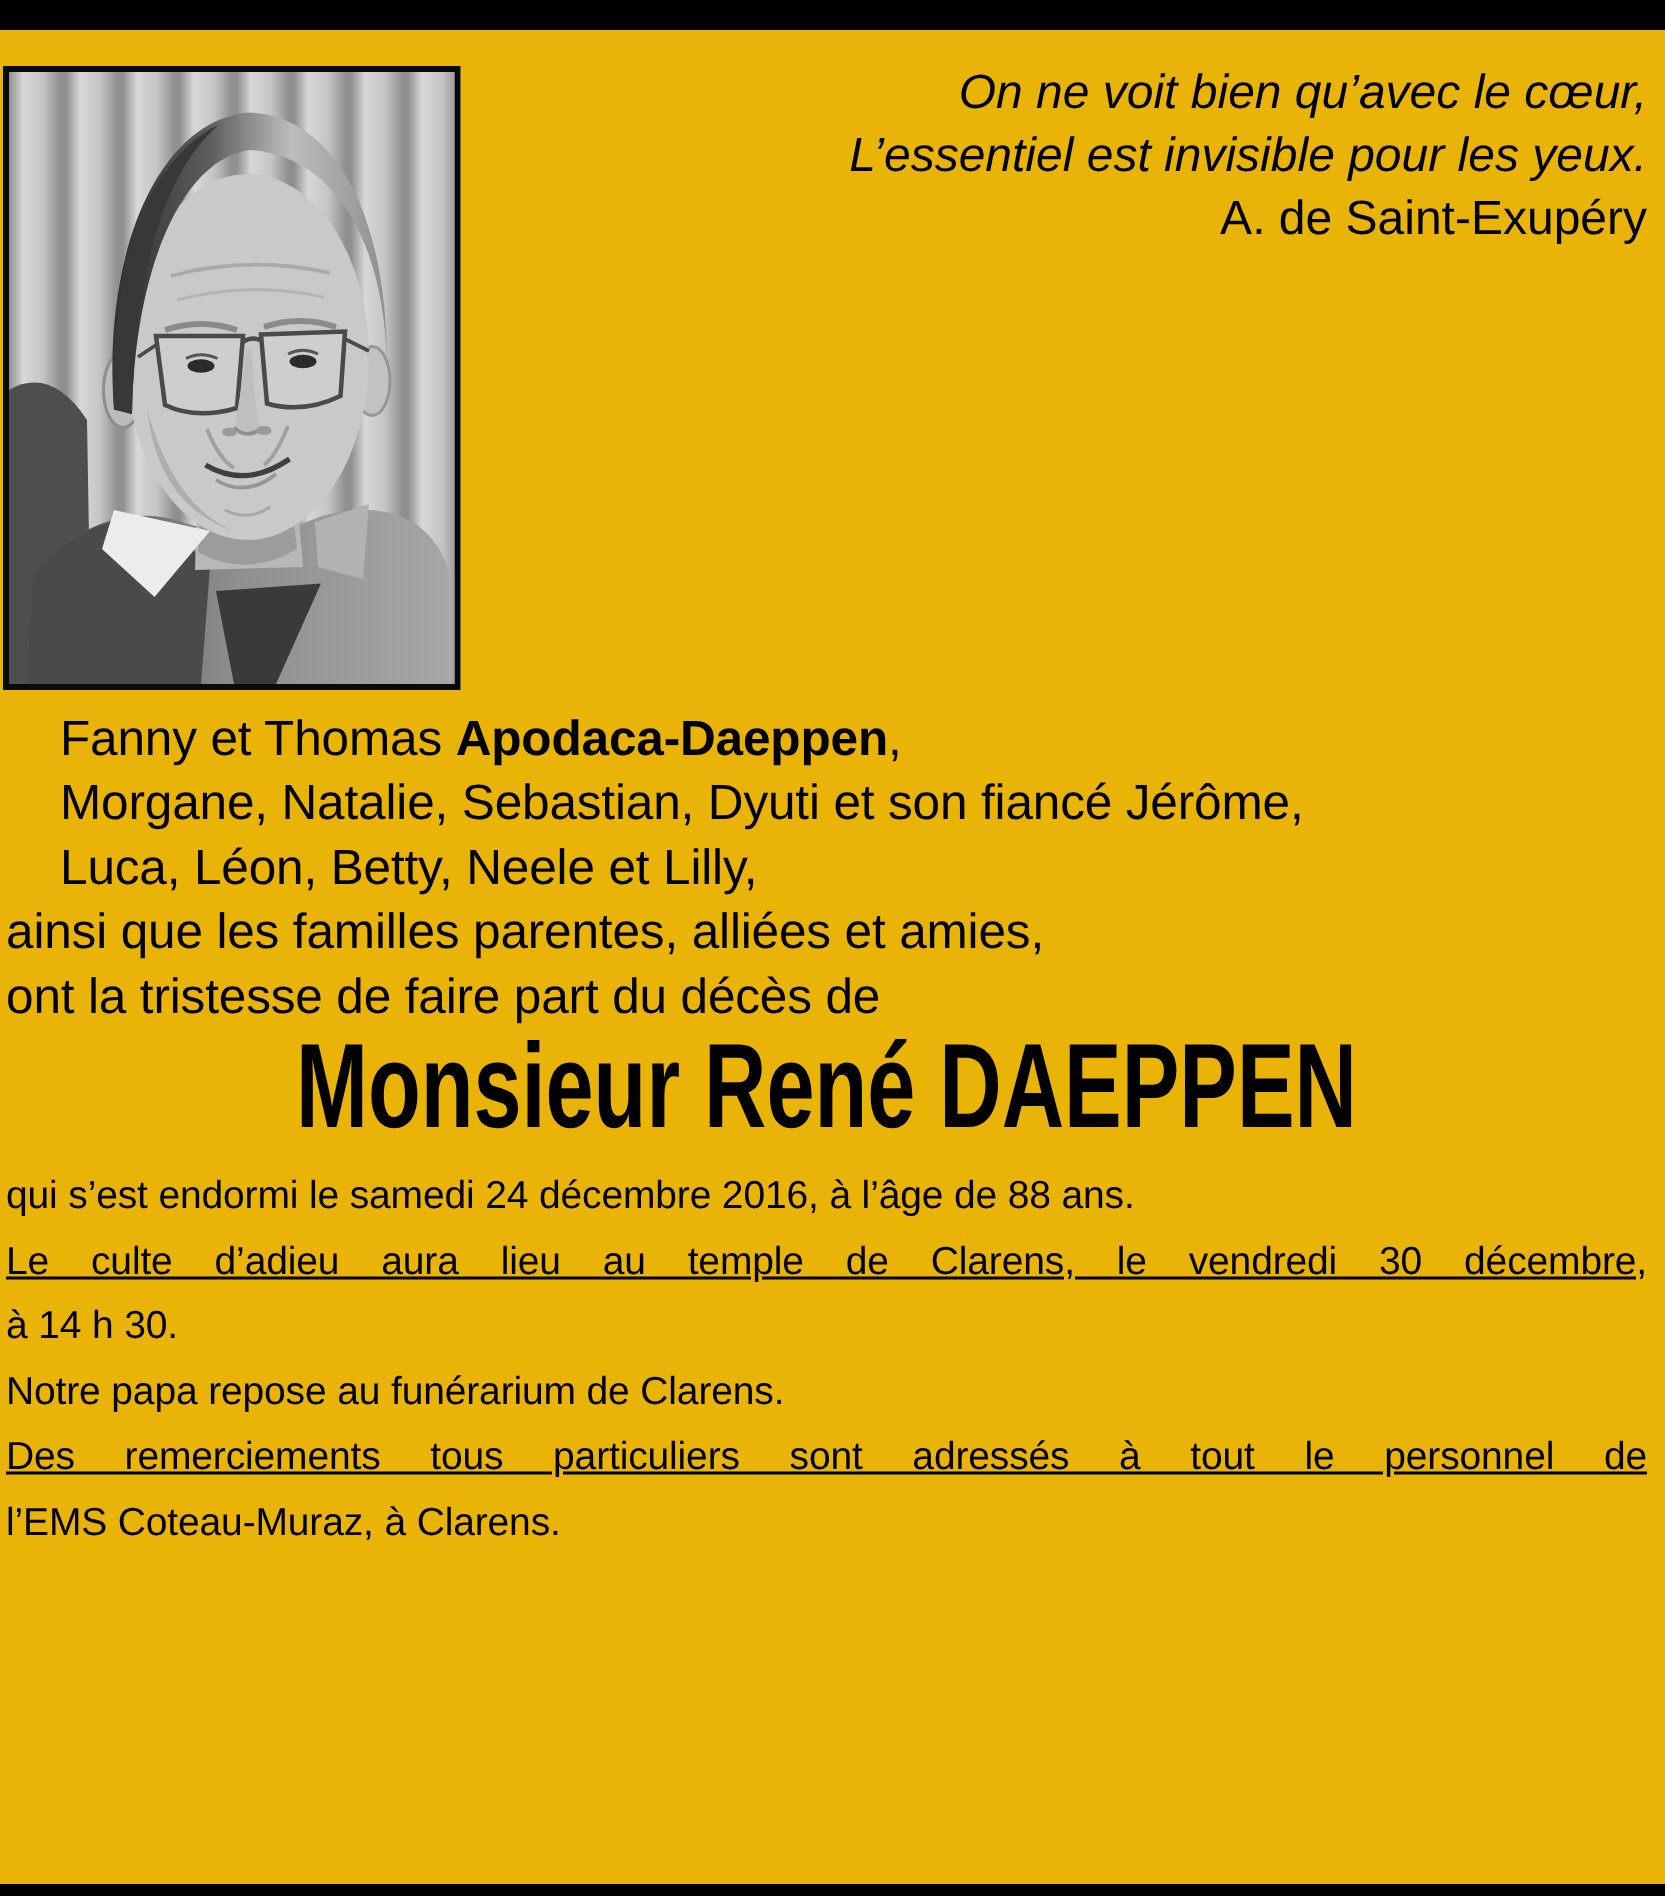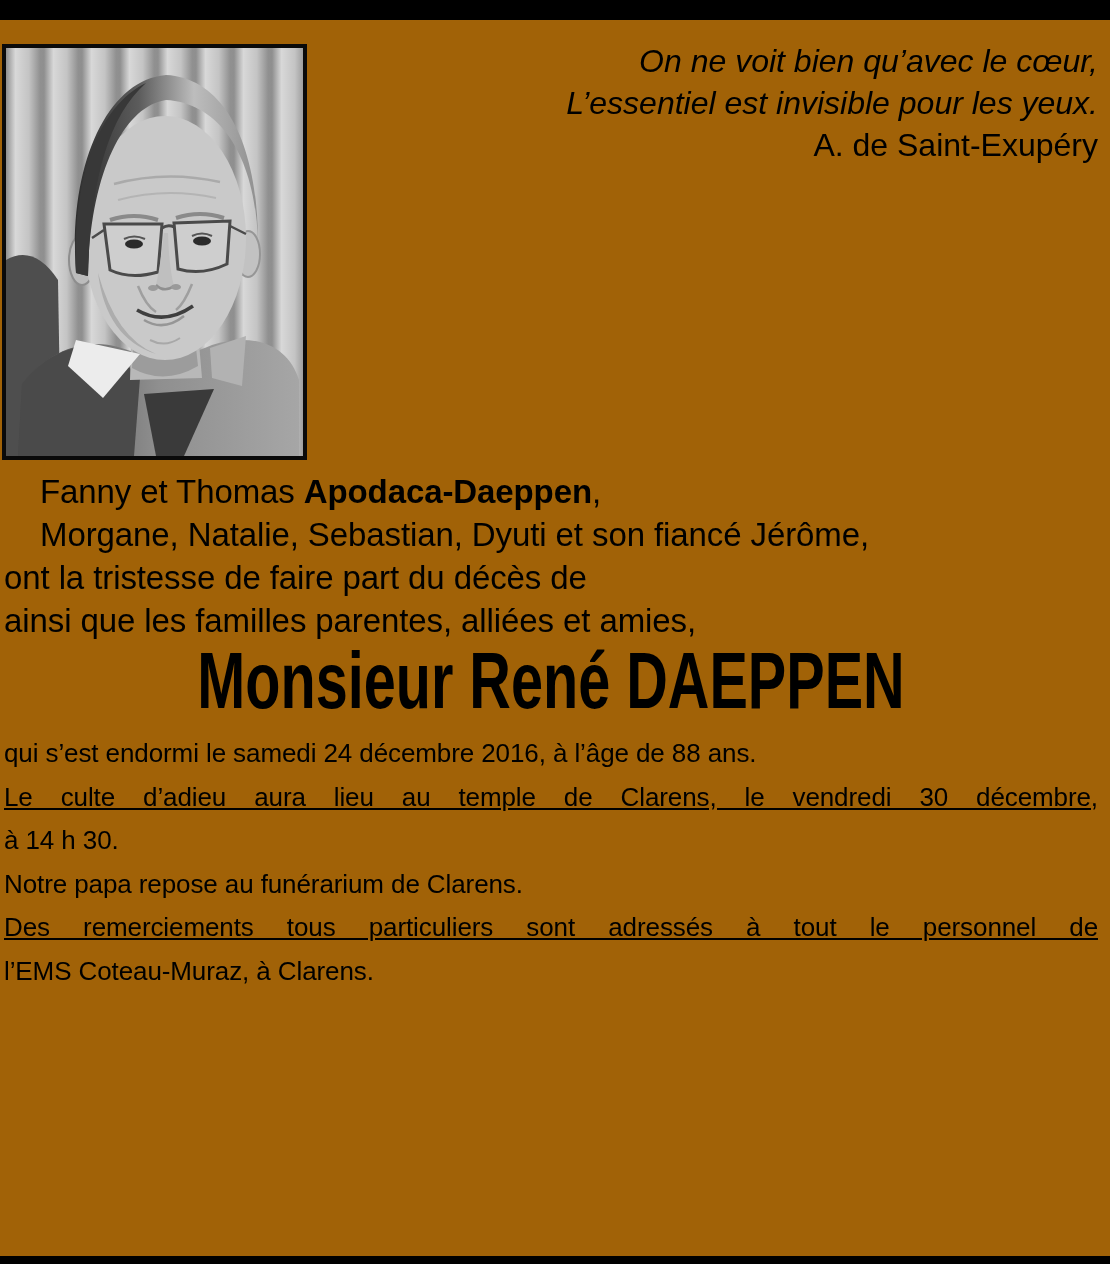--- a/index.html
+++ b/index.html
@@ -4,21 +4,21 @@
 <style>
   * { margin:0; padding:0; box-sizing:border-box; }
   html, body { width:1110px; height:1264px; }
   body {
     background:#ffffff;
     color:#000000;
     font-family:"Liberation Sans", sans-serif;
     position:relative;
     overflow:hidden;
   }
-  .page { position:absolute; inset:0; background:#a16207; }
+  .page { position:absolute; inset:0; background:#eab308; }
 
   .bar { position:absolute; left:0; width:1110px; background:#000000; }
   .bar.top { top:0; height:20px; }
   .bar.bottom { top:1256px; height:8px; }
 
   .photo {
     position:absolute; left:2px; top:44px;
     width:305px; height:416px;
     border:4px solid #0a0a0a;
     background:#c9c9c9;
@@ -127,22 +127,23 @@
 
     <div class="quote">
       <div class="it">On ne voit bien qu’avec le cœur,</div>
       <div class="it">L’essentiel est invisible pour les yeux.</div>
       <div>A. de Saint-Exupéry</div>
     </div>
 
     <div class="family">
       <div class="line indent"><span>Fanny et Thomas </span><b>Apodaca-Daeppen</b><span>,</span></div>
       <div class="line indent">Morgane, Natalie, Sebastian, Dyuti et son fiancé Jérôme,</div>
+      <div class="line indent">Luca, Léon, Betty, Neele et Lilly,</div>
+      <div class="line">ainsi que les familles parentes, alliées et amies,</div>
       <div class="line">ont la tristesse de faire part du décès de</div>
-      <div class="line">ainsi que les familles parentes, alliées et amies,</div>
     </div>
 
     <div class="title">Monsieur René DAEPPEN</div>
 
     <div class="details">
       <div class="line">qui s’est endormi le samedi 24 décembre 2016, à l’âge de 88 ans.</div>
       <div class="line justify">Le culte d’adieu aura lieu au temple de Clarens, le vendredi 30 décembre,</div>
       <div class="line">à 14 h 30.</div>
       <div class="line">Notre papa repose au funérarium de Clarens.</div>
       <div class="line justify">Des remerciements tous particuliers sont adressés à tout le personnel de</div>

